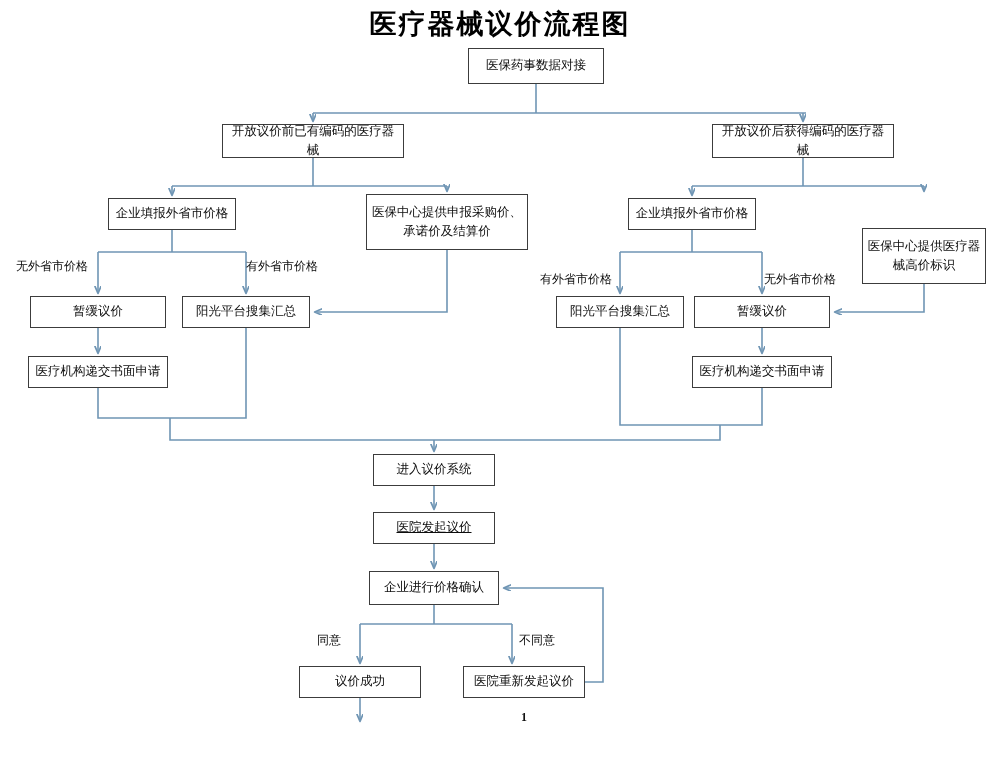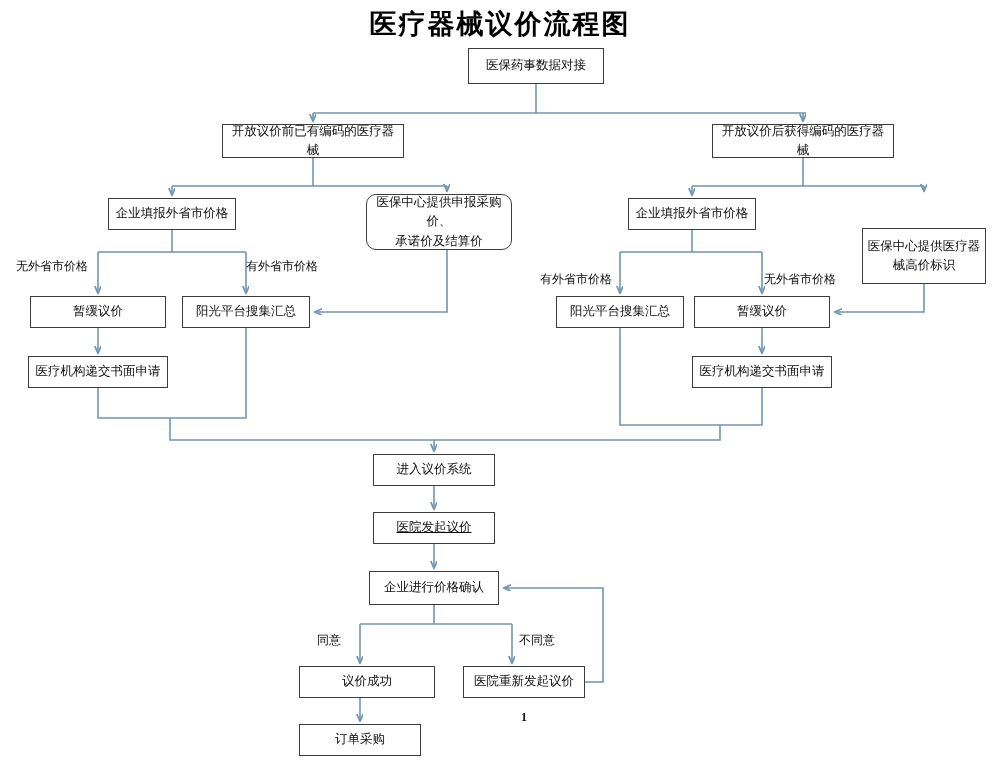--- a/index.html
+++ b/index.html
@@ -150,21 +150,21 @@
   </div>
 
   <div class="node" style="left:222px;top:124px;width:182px;height:34px;">
     <span>开放议价前已有编码的医疗器械</span>
   </div>
 
   <div class="node" style="left:108px;top:198px;width:128px;height:32px;">
     <span>企业填报外省市价格</span>
   </div>
 
-  <div class="node" style="left:366px;top:194px;width:146px;height:56px;border-radius:10px;">
+  <div class="node" style="left:366px;top:194px;width:162px;height:56px;">
     <span>
       <span>医保中心提供申报采购价、</span>
       <span>承诺价及结算价</span>
     </span>
   </div>
 
   <div class="node" style="left:628px;top:198px;width:128px;height:32px;">
     <span>企业填报外省市价格</span>
   </div>
 
@@ -204,31 +204,28 @@
   </div>
 
   <div class="node" style="left:373px;top:512px;width:122px;height:32px;text-decoration:underline;">
     <span>医院发起议价</span>
   </div>
 
   <div class="node" style="left:369px;top:571px;width:130px;height:34px;">
     <span>企业进行价格确认</span>
   </div>
 
-  <div class="node" style="left:299px;top:666px;width:136px;height:32px;">
+  <div class="node" style="left:299px;top:666px;width:122px;height:32px;">
     <span>议价成功</span>
   </div>
 
   <div class="node" style="left:451px;top:666px;width:122px;height:32px;margin-left:12px;">
     <span>医院重新发起议价</span>
   </div>
 
-  <div class="node" style="left:299px;top:724px;width:122px;height:32px;">
-    <span>订单采购</span>
-  </div>
 
   <div class="edge-label" style="left:16px;top:258px;">无外省市价格</div>
   <div class="edge-label" style="left:246px;top:258px;">有外省市价格</div>
   <div class="edge-label" style="left:540px;top:271px;">有外省市价格</div>
   <div class="edge-label" style="left:764px;top:271px;">无外省市价格</div>
   <div class="edge-label" style="left:317px;top:632px;">同意</div>
   <div class="edge-label" style="left:519px;top:632px;">不同意</div>
 
   <div class="page-num" style="left:521px;top:710px;">1</div>
 

